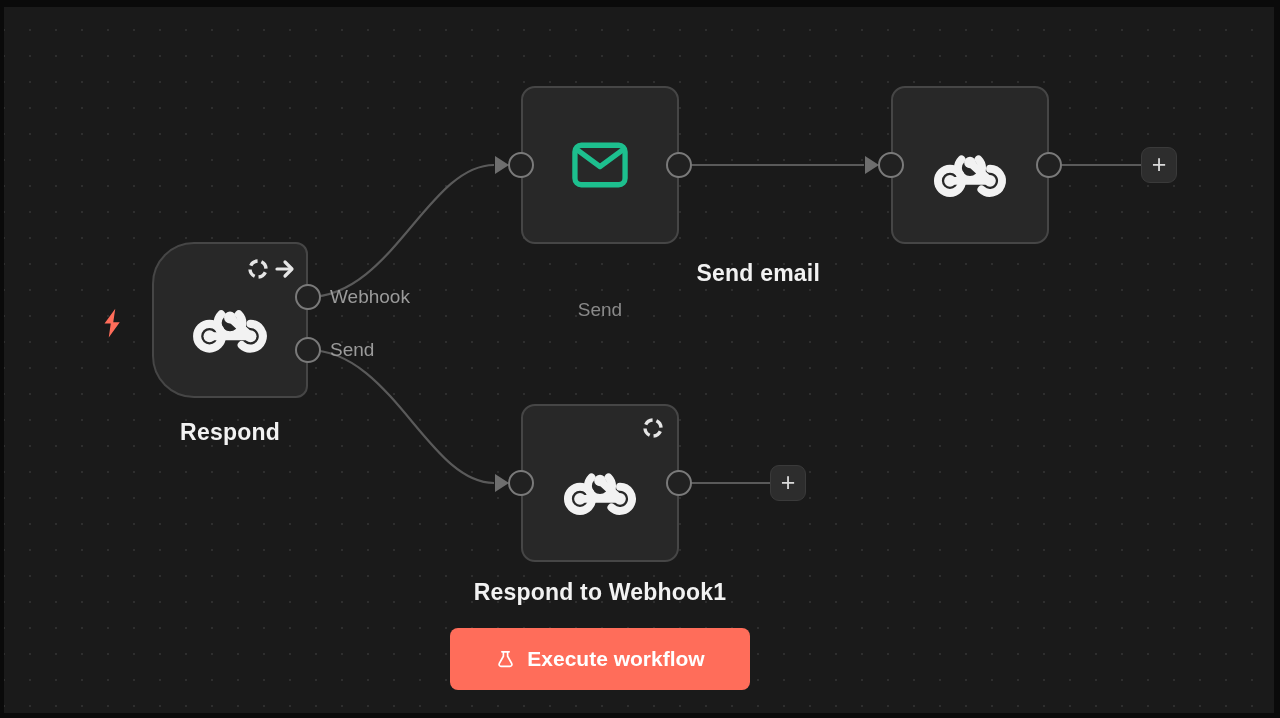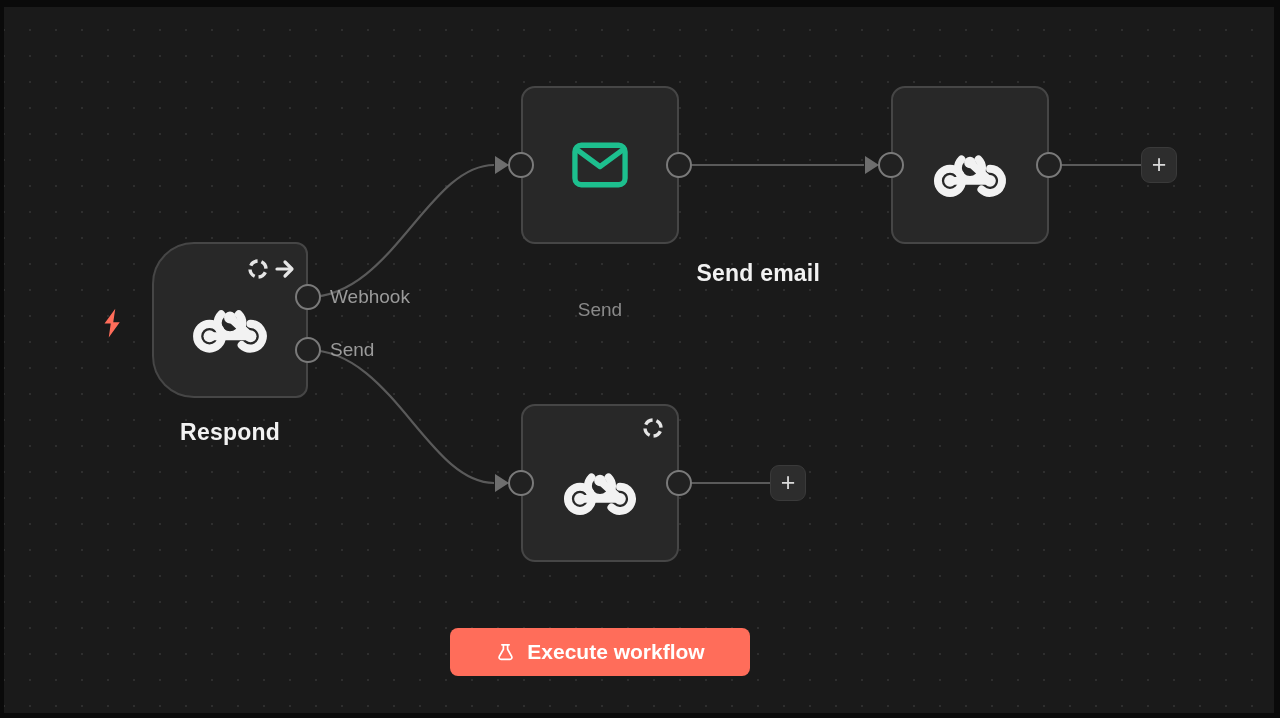--- a/index.html
+++ b/index.html
@@ -30,21 +30,21 @@
   }
   .port-label {
     position:absolute; color:#9b9b9b; font-size:19px; z-index:4; line-height:22px;
   }
   .plus-btn {
     position:absolute; width:36px; height:36px; border-radius:9px; background:#2d2d2d;
     border:1px solid #3a3a3a; color:#d9d9d9; font-size:25px; line-height:32px;
     text-align:center; z-index:3; cursor:pointer; font-weight:normal;
   }
   .exec-btn {
-    position:absolute; left:450px; top:628px; width:300px; height:48px;
+    position:absolute; left:450px; top:628px; width:300px; height:62px;
     background:#ff6d5a; border:none; border-radius:8px; color:#ffffff;
     font-size:21px; font-weight:bold; font-family:inherit;
     display:flex; align-items:center; justify-content:center; gap:11px;
     z-index:4; cursor:pointer;
   }
   .bolt { position:absolute; left:97px; top:306px; z-index:3; }
   svg.wires { position:absolute; left:0; top:0; z-index:3; pointer-events:none; }
 </style>
 </head>
 <body>
@@ -129,20 +129,21 @@
         <circle cx="72" cy="67" r="7"></circle>
         <circle cx="24" cy="67" r="7"></circle>
       </g>
     </svg>
     <div class="badge-tr">
       <svg width="22" height="22" viewBox="0 0 22 22">
         <circle cx="11" cy="11" r="8" fill="none" stroke="#e6e6e6" stroke-width="3.4" stroke-dasharray="8.6 3.95" transform="rotate(24 11 11)" stroke-linecap="butt"></circle>
       </svg>
     </div>
   </div>
+  <div class="node-title" style="left:380px; top:579px;">Respond to Webhook1</div>
 
   <svg class="wires" width="1280" height="718" viewBox="0 0 1280 718">
     <g stroke="#5a5a5a" stroke-width="2.2" fill="none">
       <path d="M308,297 C392,297 428,165 494,165"></path>
       <path d="M308,350 C392,350 428,483 494,483"></path>
       <line x1="679" y1="165" x2="864" y2="165"></line>
       <line x1="1049" y1="165" x2="1141" y2="165"></line>
       <line x1="679" y1="483" x2="770" y2="483"></line>
     </g>
     <g fill="#6e6e6e">

